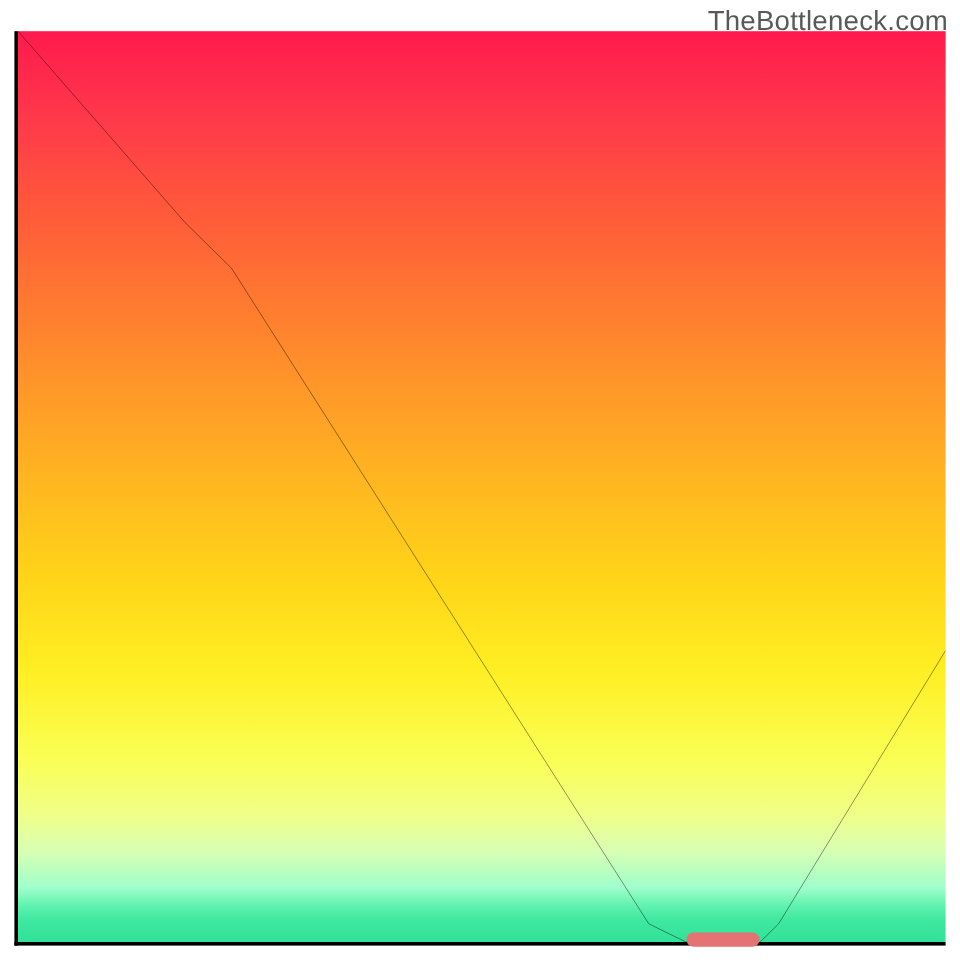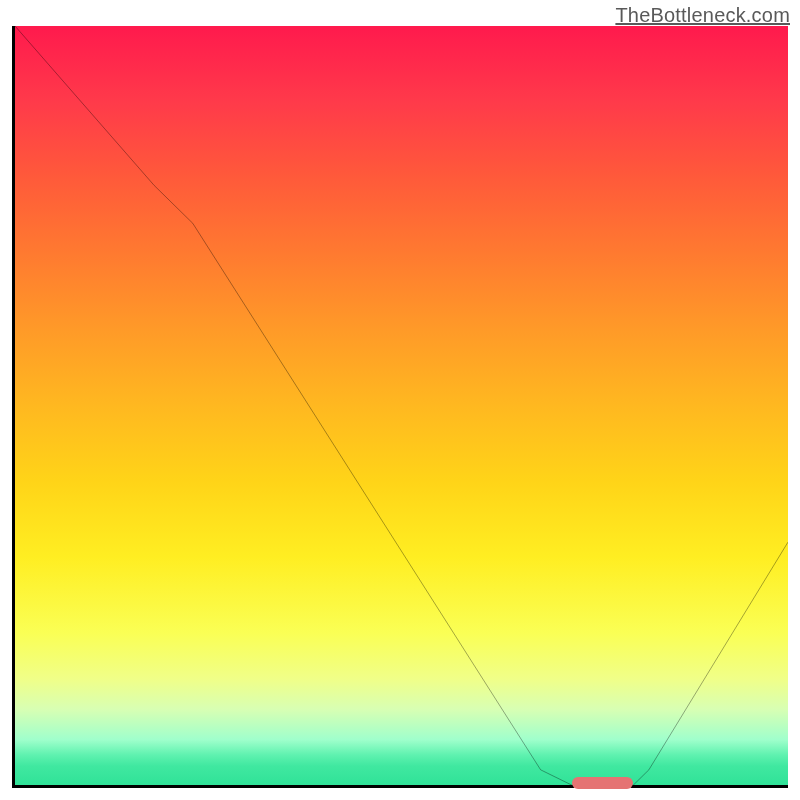--- a/index.html
+++ b/index.html
@@ -9,25 +9,24 @@
     height: 800px;
     position: relative;
     font-family: Arial, Helvetica, sans-serif;
     background: #ffffff;
   }
   .watermark {
     position: absolute;
     top: 4px;
     right: 10px;
     color: #595959;
-    font-size: 20px;
+    font-size: 23px;
     font-weight: 500;
     letter-spacing: 0.2px;
     z-index: 10;
-    text-decoration: underline;
   }
   .plot {
     position: absolute;
     left: 12px;
     top: 26px;
     width: 776px;
     height: 762px;
     border-left: 3px solid #000;
     border-bottom: 3px solid #000;
     box-sizing: border-box;

